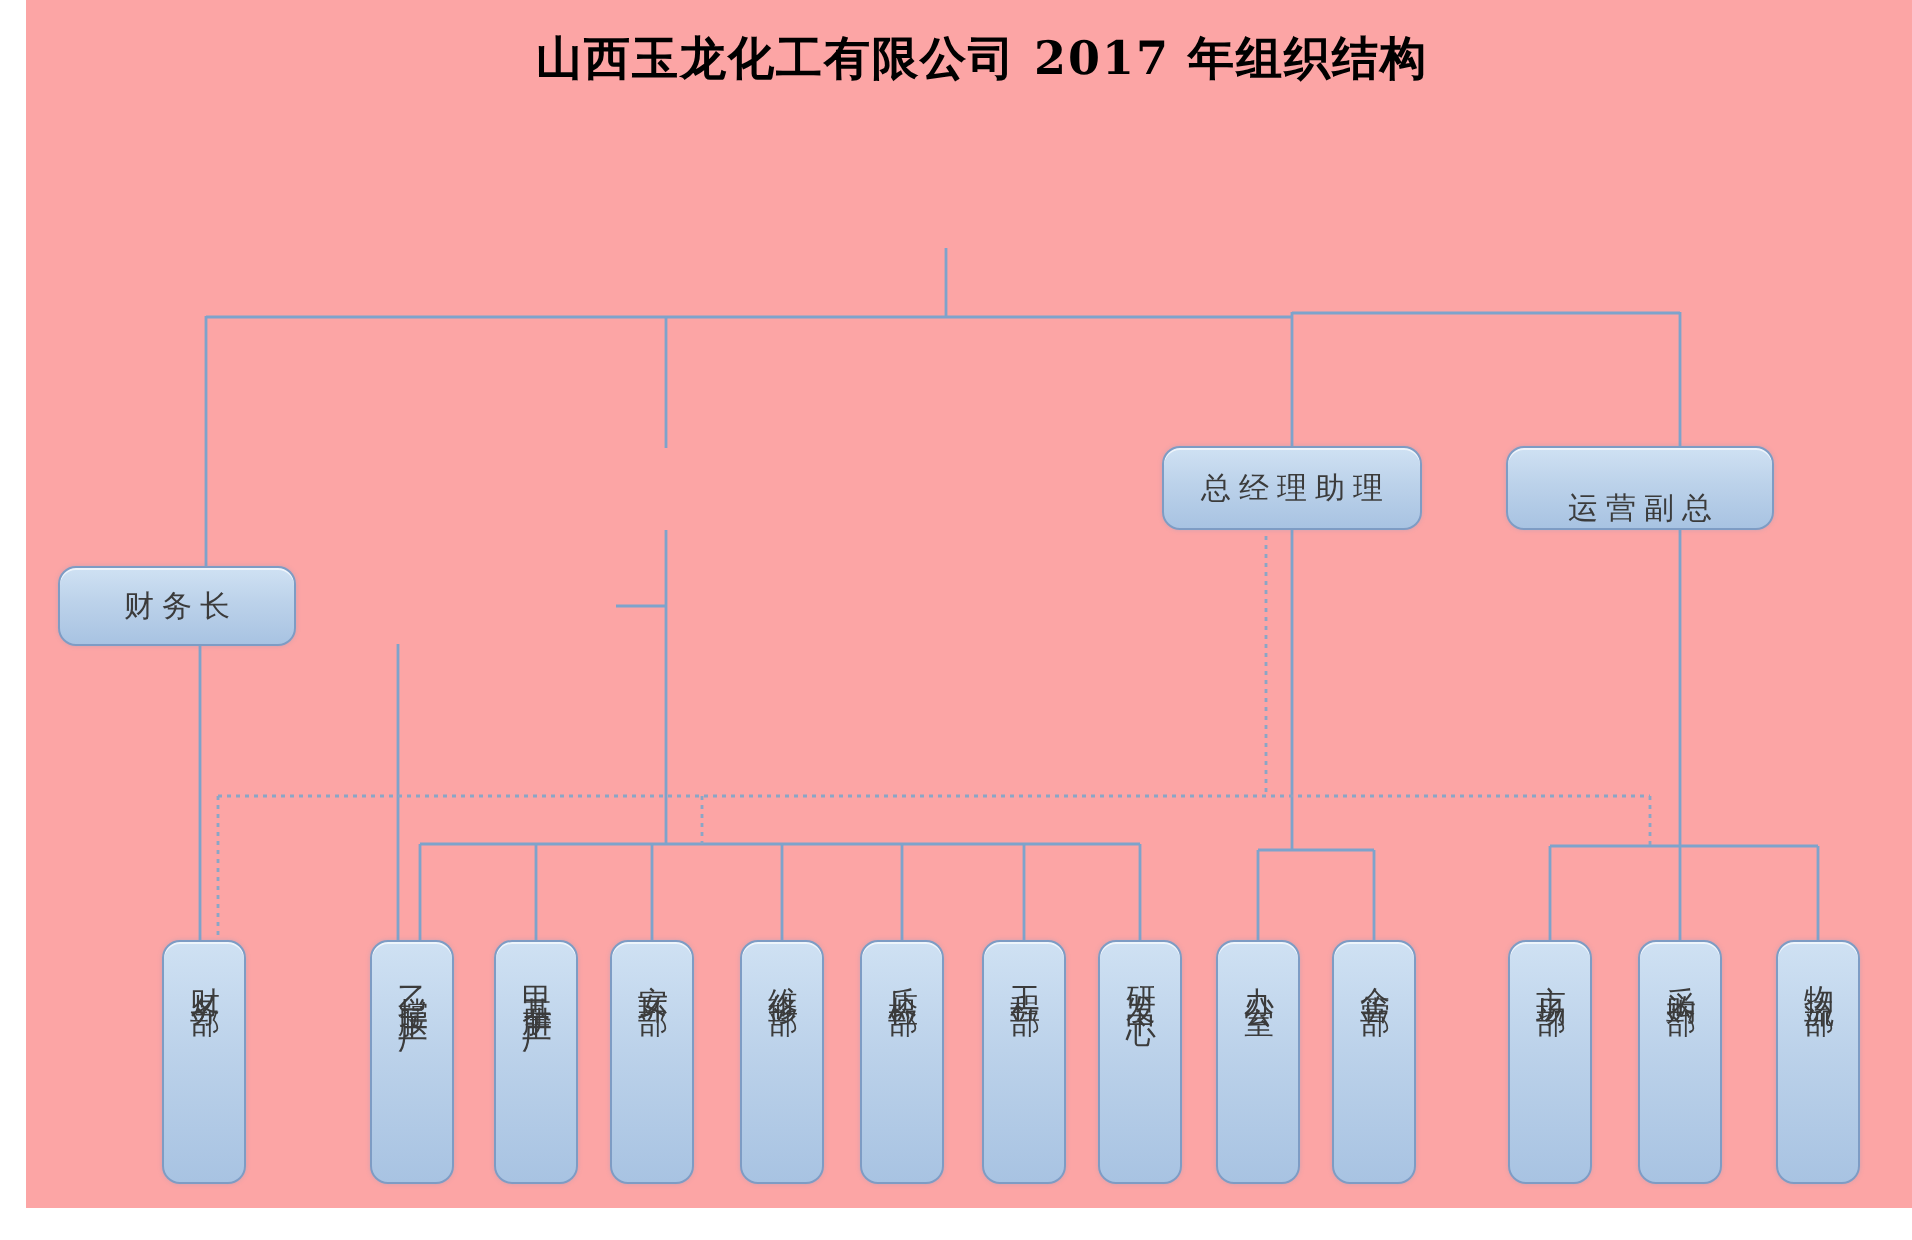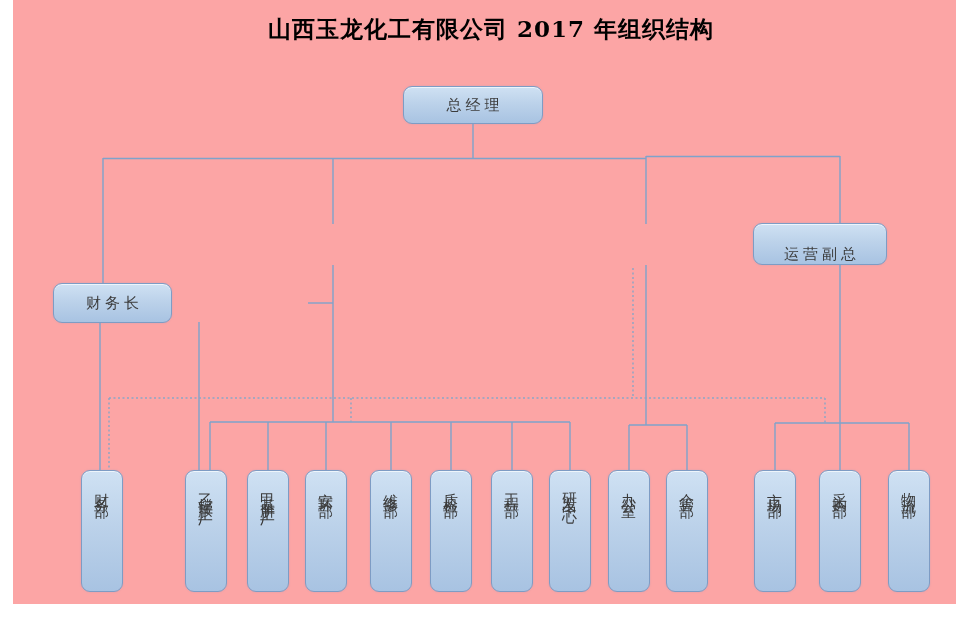--- a/index.html
+++ b/index.html
@@ -79,31 +79,31 @@
     </g>
     <g stroke="#8aa6c6" stroke-width="1.4" fill="none" stroke-dasharray="2,2.5">
       <line x1="620" y1="268" x2="620" y2="398"></line>
       <line x1="96" y1="398" x2="812" y2="398"></line>
       <line x1="96" y1="398" x2="96" y2="471"></line>
       <line x1="338" y1="398" x2="338" y2="422"></line>
       <line x1="812" y1="398" x2="812" y2="423"></line>
     </g>
   </svg>
 
-  <div class="node h" style="left:390px;top:86px;width:140px;height:38px;">
-    <span>总经理</span>
-  </div>
 
 
+  <div class="node h" style="left:568px;top:223px;width:130px;height:42px;">
+    <span>总经理助理</span>
+  </div>
 
   <div class="node h" style="left:740px;top:223px;width:134px;height:42px;align-items:flex-end;">
     <span>运营副总</span>
   </div>
 
-  <div class="node h" style="left:40px;top:283px;width:119px;height:40px;">
+  <div class="node h" style="left:16px;top:283px;width:119px;height:40px;">
     <span>财务长</span>
   </div>
 
 
   <div class="node v" style="left:68px;">
     <span class="vtext">财务部</span>
   </div>
   <div class="node v" style="left:172px;">
     <span class="vtext">乙撑胺工厂</span>
   </div>

